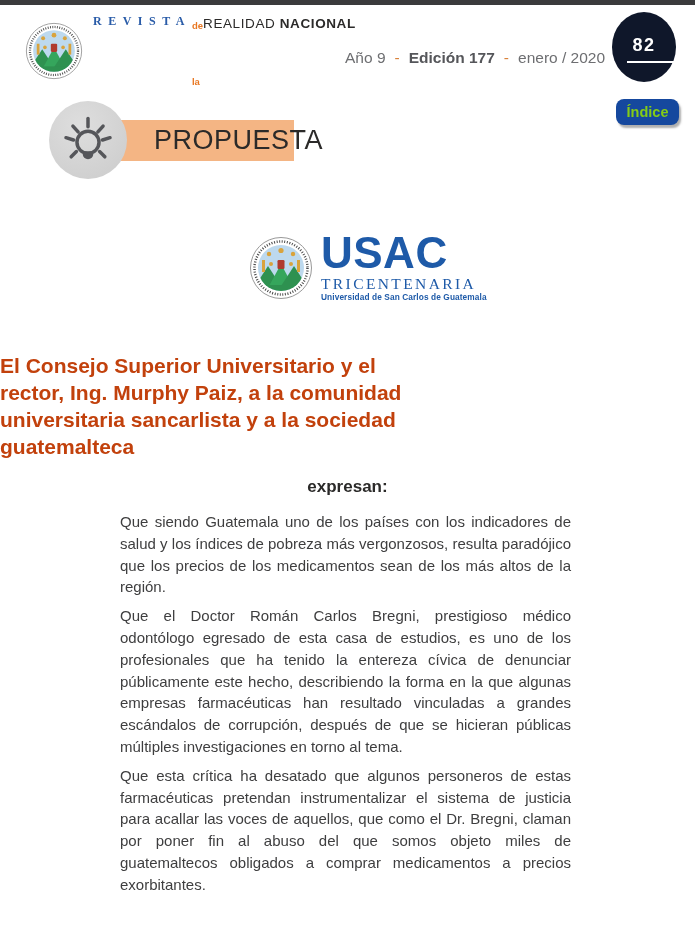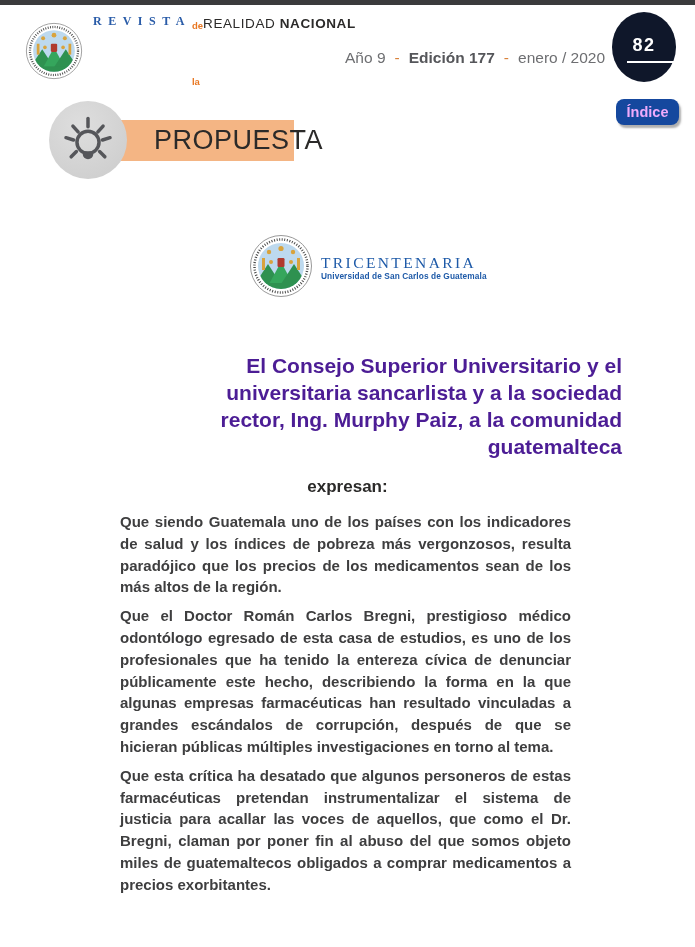--- a/index.html
+++ b/index.html
@@ -30,21 +30,21 @@
 
   
   .page-circle{position:absolute;left:612px;top:12px;width:64px;height:70px;border-radius:50%;
     background:#0f172a;}
   .page-num{position:absolute;left:0;top:23px;width:100%;text-align:center;color:#ffffff;
     font-weight:bold;font-size:18px;letter-spacing:1.5px;}
   .page-line{position:absolute;left:627px;top:61px;width:57px;height:2px;background:#ffffff;}
 
   
   .indice-btn{position:absolute;left:616px;top:99px;width:63px;height:26px;background:#15489e;
-    border-radius:8px;color:#f0abfc;font-weight:bold;font-size:14.5px;display:flex;
+    border-radius:8px;color:#84cc16;font-weight:bold;font-size:14.5px;display:flex;
     align-items:center;justify-content:center;box-shadow:2px 3px 2px rgba(110,110,110,0.55);
     cursor:pointer;}
 
   
   .prop-banner{position:absolute;left:88px;top:120px;width:206px;height:41px;background:#f4b584;}
   .prop-label{position:absolute;left:154px;top:120px;height:41px;display:flex;align-items:center;
     font-size:27px;color:#2b2a29;letter-spacing:0.5px;}
   .prop-circle{position:absolute;left:49px;top:101px;width:78px;height:78px;border-radius:50%;
     background:radial-gradient(circle at 40% 32%,#dedede,#cbcbcb);display:flex;
     align-items:center;justify-content:center;}
@@ -52,28 +52,28 @@
   
   .usac-logo{position:absolute;left:249px;top:234px;display:flex;align-items:center;gap:8px;}
   .usac-seal{width:64px;height:64px;}
   .usac-text{display:flex;flex-direction:column;align-items:flex-start;line-height:1;}
   .usac-acronym{color:#1e5aa8;font-weight:bold;font-size:44px;line-height:0.88;letter-spacing:0.5px;}
   .usac-sub{color:#1e5aa8;font-family:"Liberation Serif",serif;font-size:15.5px;
     letter-spacing:2.4px;margin-top:3px;}
   .usac-caption{color:#1e5aa8;font-size:8.3px;font-weight:bold;margin-top:2px;letter-spacing:0.1px;}
 
   
-  .title{position:absolute;left:0;top:352px;width:622px;text-align:right;color:#4c1d95;
+  .title{position:absolute;left:0;top:352px;width:622px;text-align:left;color:#c2410c;
     font-size:21px;font-weight:bold;line-height:27px;}
   .title div{white-space:nowrap;}
   .expresan{position:absolute;left:0;top:477px;width:695px;text-align:center;font-size:17px;
     font-weight:bold;color:#2b2a29;}
   .bodytext{position:absolute;left:120px;top:511px;width:459px;text-align:justify;
     font-size:15px;line-height:21.8px;color:#3e3e3f;}
-  .bodytext p{margin:0 8px 7px 0;font-weight:bold;}
+  .bodytext p{margin:0 8px 7px 0;}
 </style>
 </head>
 <body>
 
 <div class="topbar"></div>
 
 <div class="brand">
   <svg class="brand-seal" viewBox="0 0 64 64">
     <defs>
         <clipPath id="sc1">
@@ -165,29 +165,30 @@
     <rect x="28.5" y="24" width="7" height="9" rx="1.2" fill="#b03a2e"></rect>
     <circle cx="32" cy="14.5" r="2.6" fill="#d9a33c"></circle>
     <circle cx="20" cy="18" r="2.2" fill="#d9a33c"></circle>
     <circle cx="44" cy="18" r="2.2" fill="#d9a33c"></circle>
     <rect x="13" y="24" width="3" height="12" fill="#d9a33c"></rect>
     <rect x="48" y="24" width="3" height="12" fill="#d9a33c"></rect>
     <circle cx="22" cy="28" r="2" fill="#d9a33c"></circle>
     <circle cx="42" cy="28" r="2" fill="#d9a33c"></circle>
   </svg>
   <div class="usac-text">
+    <span class="usac-acronym">USAC</span>
     <span class="usac-sub">TRICENTENARIA</span>
     <span class="usac-caption">Universidad de San Carlos de Guatemala</span>
   </div>
 </div>
 
 <div class="title">
   <div>El Consejo Superior Universitario y el</div>
+  <div>rector, Ing. Murphy Paiz, a la comunidad</div>
   <div>universitaria sancarlista y a la sociedad</div>
-  <div>rector, Ing. Murphy Paiz, a la comunidad</div>
   <div>guatemalteca</div>
 </div>
 
 <div class="expresan">expresan:</div>
 
 <div class="bodytext">
   <p>Que siendo Guatemala uno de los países con los indicadores de salud y los índices de pobreza más vergonzosos, resulta paradójico que los precios de los medicamentos sean de los más altos de la región.</p>
   <p>Que el Doctor Román Carlos Bregni, prestigioso médico odontólogo egresado de esta casa de estudios, es uno de los profesionales que ha tenido la entereza cívica de denunciar públicamente este hecho, describiendo la forma en la que algunas empresas farmacéuticas han resultado vinculadas a grandes escándalos de corrupción, después de que se hicieran públicas múltiples investigaciones en torno al tema.</p>
   <p>Que esta crítica ha desatado que algunos personeros de estas farmacéuticas pretendan instrumentalizar el sistema de justicia para acallar las voces de aquellos, que como el Dr. Bregni, claman por poner fin al abuso del que somos objeto miles de guatemaltecos obligados a comprar medicamentos a precios exorbitantes.</p>
 </div>

